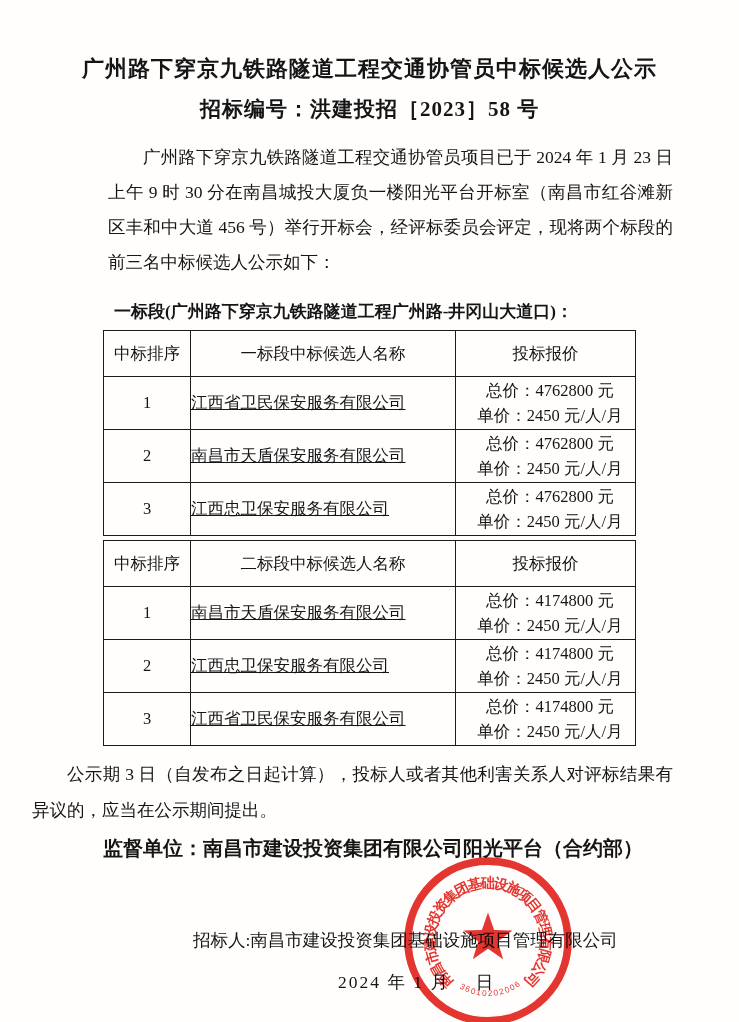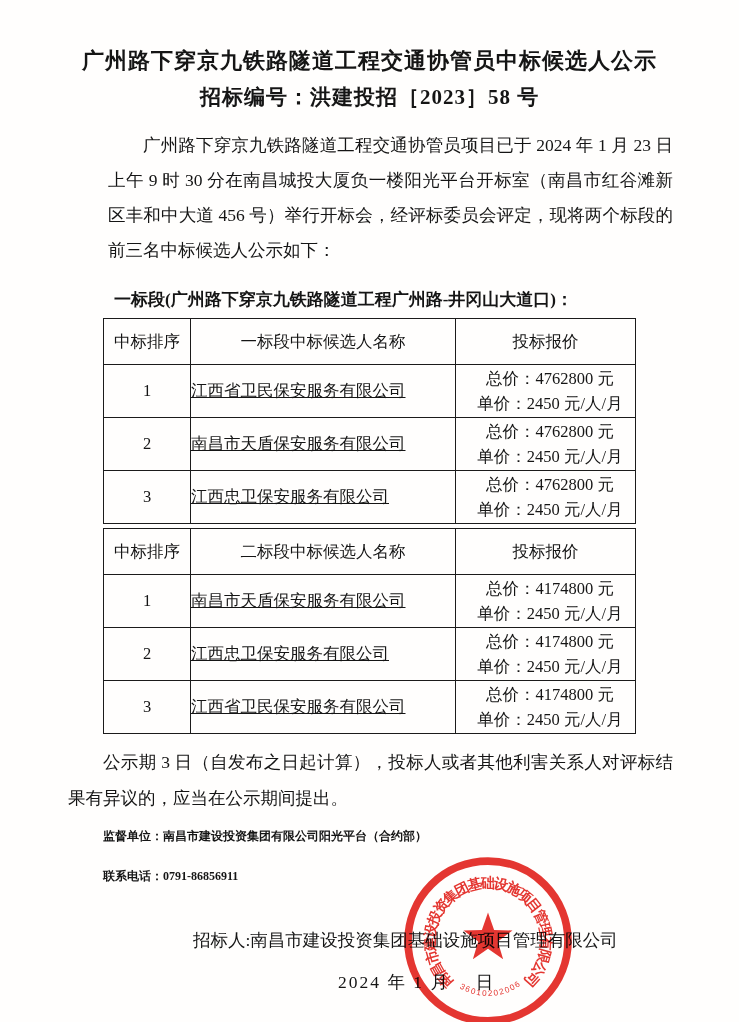--- a/index.html
+++ b/index.html
@@ -7,21 +7,21 @@
     position:relative;
     width:739px;height:1022px;
     margin:0 auto;
     background:#fffefd;
     overflow:hidden;
     font-family:"Liberation Serif", serif;
     color:#151515;
     box-sizing:border-box;
   }
   .doc-title{
-    margin:0;padding-top:44px;
+    margin:8px;padding-top:44px;
     text-align:center;
     font-size:22px;font-weight:bold;
     line-height:34px;
     letter-spacing:1px;
   }
   .doc-subtitle{
     margin:4px 0 0 0;
     text-align:center;
     font-size:21px;font-weight:bold;
     line-height:30px;
@@ -53,29 +53,29 @@
     padding:0;
     vertical-align:middle;
   }
   .th-row td{height:45px;text-align:center;}
   .data-row td{height:52px;}
   .cell-rank{text-align:center;}
   .cell-name{text-align:left;text-decoration:underline;}
   .cell-price{text-align:center;}
   .price-line{padding-left:9px;line-height:25px;white-space:nowrap;}
   .notice{
-    margin:10px 66px 0 68px;
+    margin:10px 66px 0 32px;
     font-size:17.5px;
     line-height:36px;
     text-align:justify;
     text-indent:2em;
   }
   .footer-line{
     margin:0 66px 0 103px;
-    font-size:12px;
+    font-size:20px;
     font-weight:bold;
     line-height:40px;
   }
   .bidder-line{
     position:absolute;
     left:193px;top:908px;
     font-size:17.5px;
     line-height:28px;
   }
   .date-line{
@@ -179,21 +179,20 @@
       <td class="cell-price">
         <div class="price-line">总价：4174800 元</div>
         <div class="price-line">单价：2450 元/人/月</div>
       </td>
     </tr>
   </tbody>
     </table>
 
   <p class="notice">公示期 3 日（自发布之日起计算），投标人或者其他利害关系人对评标结果有异议的，应当在公示期间提出。</p>
   <p class="footer-line">监督单位：南昌市建设投资集团有限公司阳光平台（合约部）</p>
-  <p class="footer-line">联系电话：0791-86856911</p>
 
   <p class="bidder-line">招标人:南昌市建设投资集团基础设施项目管理有限公司</p>
   <p class="date-line">2024 年 1 月　 日</p>
 
   <svg class="seal" viewBox="0 0 200 200" xmlns="http://www.w3.org/2000/svg">
     <defs>
       <path id="sealTextArc" d="M 60.2 147.5 A 62 62 0 1 1 139.8 147.5" fill="none"></path>
       <path id="sealCodeArc" d="M 63.3 152.4 A 64 64 0 0 0 136.7 152.4" fill="none"></path>
     </defs>
     <circle cx="100" cy="100" r="93" fill="none" stroke="#e2251f" stroke-width="9"></circle>

